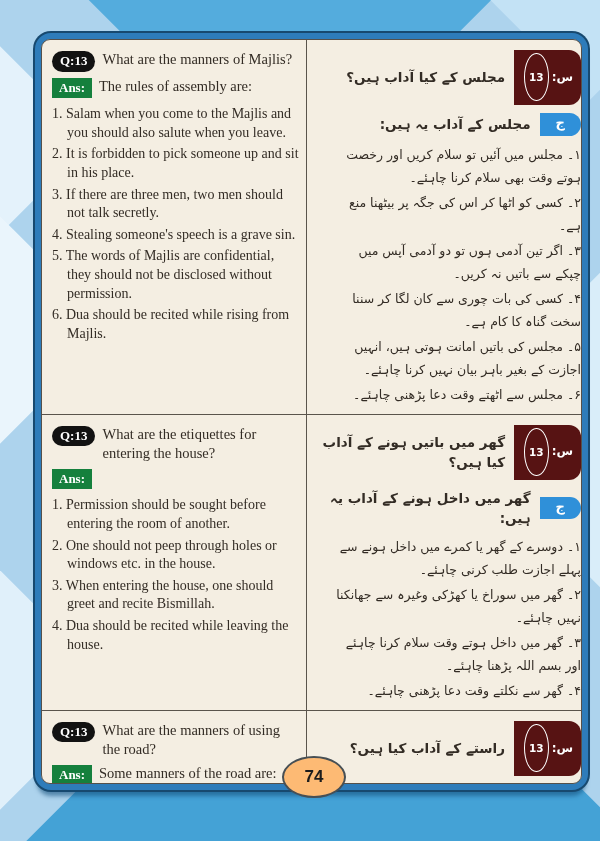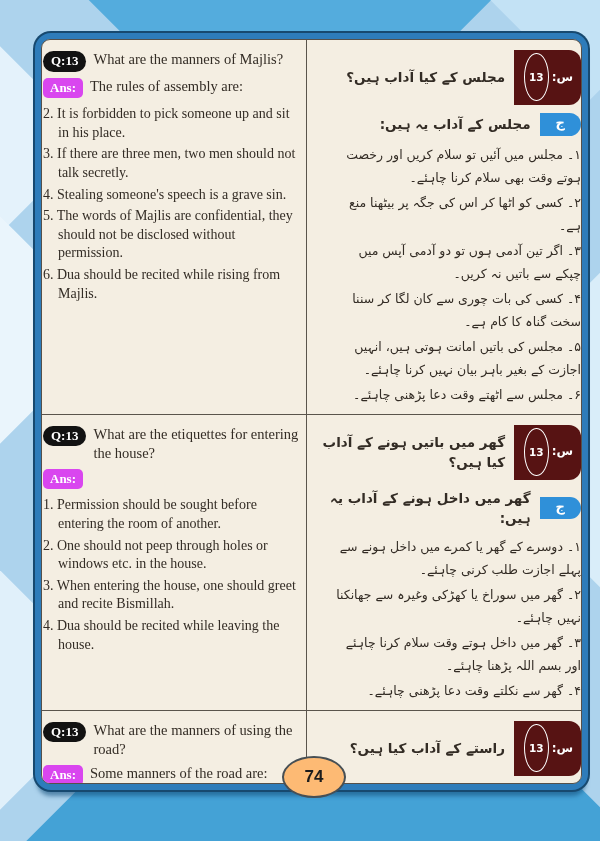--- a/index.html
+++ b/index.html
@@ -32,35 +32,35 @@
     display:flex;flex-direction:column;overflow:hidden;
   }
   .v-divider{
     position:absolute;top:0;bottom:0;left:49%;width:1px;background:#5a544c;z-index:1;
   }
   .section{display:flex;box-sizing:border-box;}
   .sec1{flex:0 0 341px;}
   .sec2{flex:0 0 232px;border-top:1px solid #5a544c;}
   .sec3{flex:1 1 auto;border-top:1px solid #5a544c;}
 
-  .en-col{width:49%;box-sizing:border-box;padding:10px 6px 4px 1px;color:#332c25;}
+  .en-col{width:49%;box-sizing:border-box;padding:10px 6px 4px 10px;color:#332c25;}
   .ur-col{width:51%;box-sizing:border-box;padding:8px 0 4px 8px;direction:rtl;color:#332c25;}
 
   
   .q-row{display:flex;align-items:flex-start;gap:7px;margin:0 0 5px 0;}
   .ans-row{display:flex;align-items:flex-start;gap:7px;margin:0 0 7px 0;}
   .q-badge{
     flex:0 0 auto;background:#121212;color:#fff;
     font-family:"Liberation Serif",serif;font-weight:700;font-size:13px;
     padding:2px 8px 3px 8px;border-radius:12px;line-height:1.2;margin-top:1px;
   }
   .ans-badge{
-    flex:0 0 auto;background:#d946ef;color:#fff;
+    flex:0 0 auto;background:#15803d;color:#fff;
     font-family:"Liberation Serif",serif;font-weight:700;font-size:13px;
-    padding:2px 7px 3px 7px;border-radius:5px;line-height:1.2;margin-top:1px;
+    padding:2px 7px 3px 7px;border-radius:0;line-height:1.2;margin-top:1px;
   }
   .q-text{font-size:14.5px;line-height:1.32;font-weight:400;}
   .ans-text{font-size:14.5px;line-height:1.32;}
   .en-list{font-size:14px;line-height:1.33;}
   .en-item{padding-left:15px;text-indent:-15px;margin:0 0 3px 0;}
 
   
   .ur-q-row{display:flex;align-items:center;gap:9px;margin:2px 0 8px 0;}
   .ur-ans-row{display:flex;align-items:center;gap:9px;margin:0 0 8px 0;}
   .ur-q-badge{
@@ -111,20 +111,21 @@
           <div class="q-row">
             <span class="q-badge">Q:13</span>
             <span class="q-text">What are the manners of Majlis?</span>
           </div>
           <div class="ans-row">
             <span class="ans-badge">Ans:</span>
             <span class="ans-text">The rules of assembly are:</span>
           </div>
           <div class="en-list">
 
+          <div class="en-item">1. Salam when you come to the Majlis and you should also salute when you leave.</div>
               <div class="en-item">2. It is forbidden to pick someone up and sit in his place.</div>
               <div class="en-item">3. If there are three men, two men should not talk secretly.</div>
               <div class="en-item">4. Stealing someone's speech is a grave sin.</div>
               <div class="en-item">5. The words of Majlis are confidential, they should not be disclosed without permission.</div>
               <div class="en-item">6. Dua should be recited while rising from Majlis.</div>
             </div>
         </div>
         <div class="ur-col">
           <div class="ur-q-row">
             <span class="ur-q-badge">

